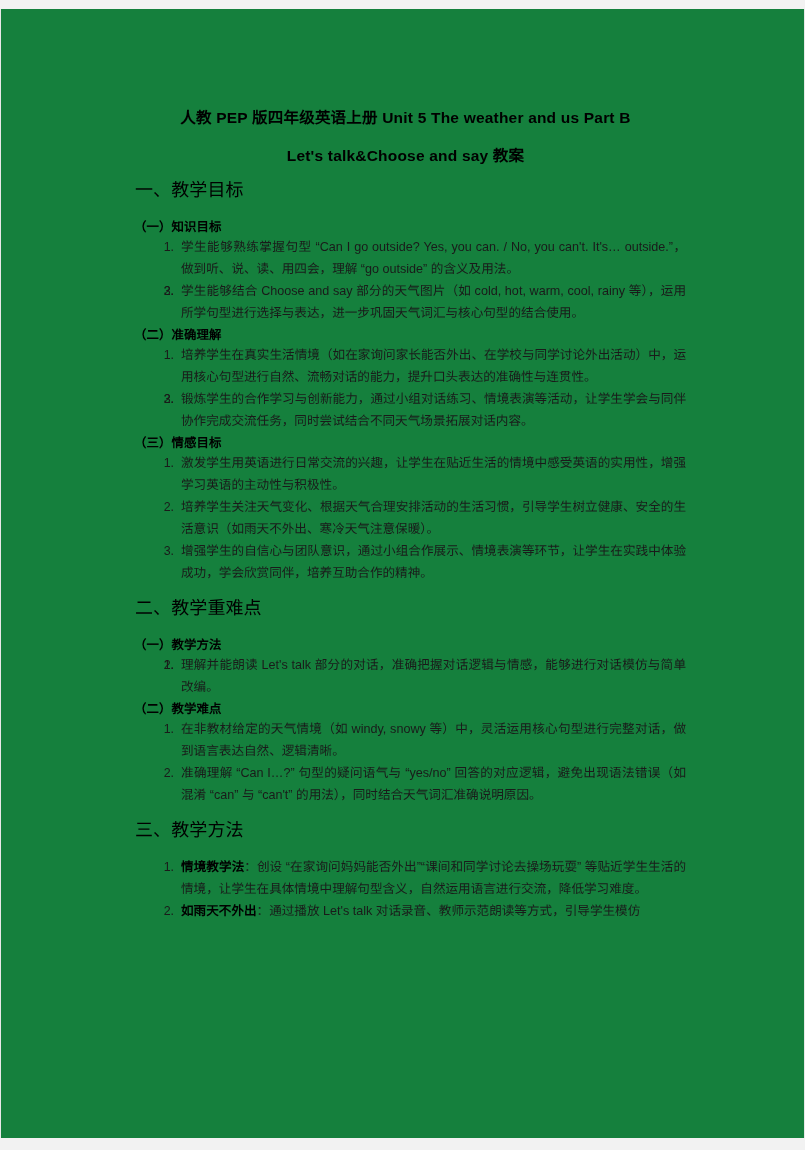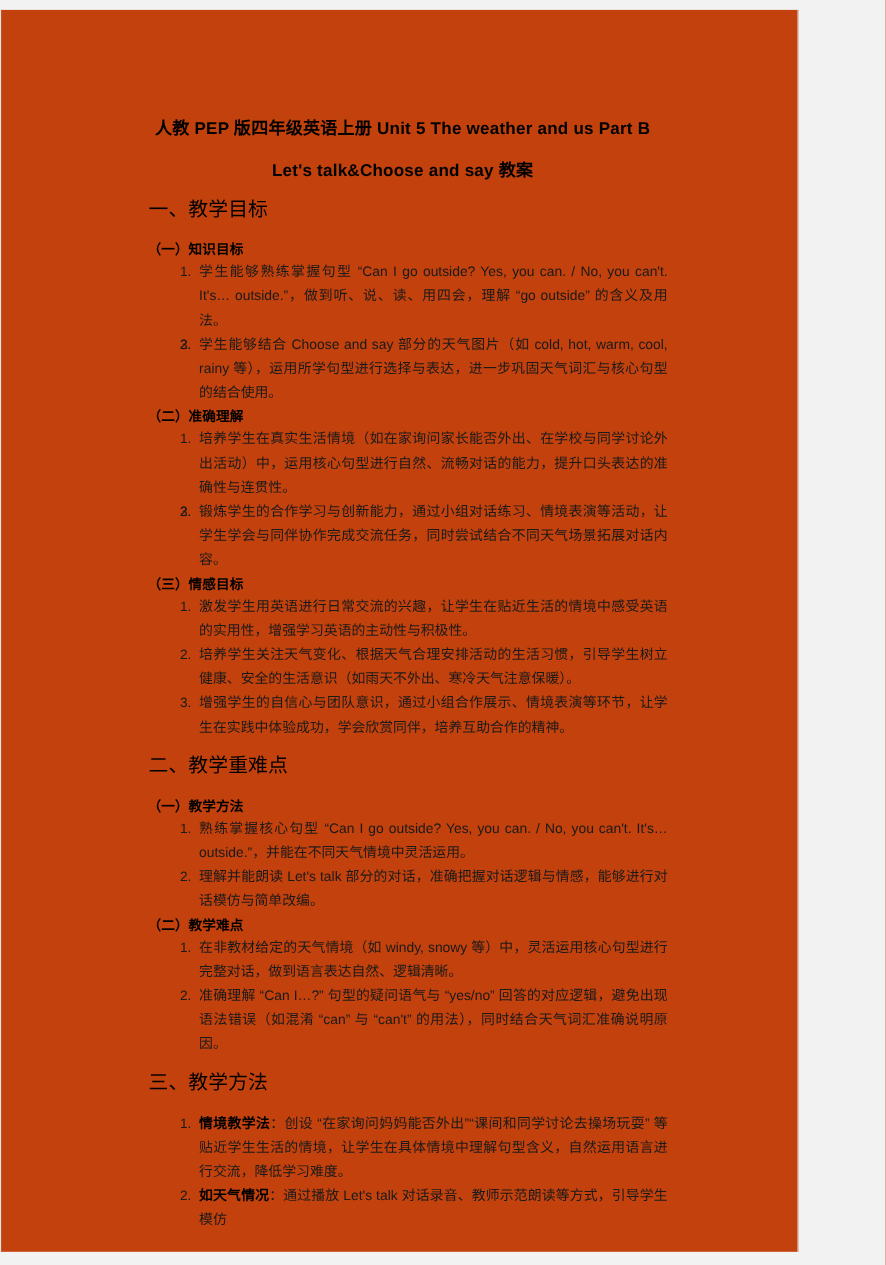--- a/index.html
+++ b/index.html
@@ -16,23 +16,23 @@
   }
   .page-viewport {
     width: 805px;
     height: 1150px;
     background: #f2f2f2;
     box-sizing: border-box;
     padding-top: 9px;
     padding-bottom: 12px;
   }
   .page-sheet {
-    width: 726px;
+    width: 805px;
     height: 1129px;
-    background: #c2410c;
+    background: #15803d;
     box-sizing: border-box;
     border-left: 1px solid #e8e8e8;
     border-right: 1px solid #e8e8e8;
     padding: 0;
     position: relative;
     overflow: hidden;
   }
   .doc-body {
     padding-left: 122px;
     padding-right: 118px;
@@ -138,30 +138,30 @@
           </ol>
           <div class="subsection-heading">（三）情感目标</div>
           <ol class="item-list">
             <li><span class="item-marker">1.</span><span class="item-text">激发学生用英语进行日常交流的兴趣，让学生在贴近生活的情境中感受英语的实用性，增强学习英语的主动性与积极性。</span></li>
             <li><span class="item-marker">2.</span><span class="item-text">培养学生关注天气变化、根据天气合理安排活动的生活习惯，引导学生树立健康、安全的生活意识（如雨天不外出、寒冷天气注意保暖）。</span></li>
             <li><span class="item-marker">3.</span><span class="item-text">增强学生的自信心与团队意识，通过小组合作展示、情境表演等环节，让学生在实践中体验成功，学会欣赏同伴，培养互助合作的精神。</span></li>
           </ol>
           <div class="section-heading">二、教学重难点</div>
           <div class="subsection-heading">（一）教学方法</div>
           <ol class="item-list">
-            <li><span class="item-marker">1.</span><span class="item-text">熟练掌握核心句型 “Can I go outside? Yes, you can. / No, you can't. It's… outside.”，并能在不同天气情境中灵活运用。</span></li>
+            <li><span class="item-marker">1.</span></li>
             <li><span class="item-marker">2.</span><span class="item-text">理解并能朗读 Let's talk 部分的对话，准确把握对话逻辑与情感，能够进行对话模仿与简单改编。</span></li>
           </ol>
           <div class="subsection-heading">（二）教学难点</div>
           <ol class="item-list">
             <li><span class="item-marker">1.</span><span class="item-text">在非教材给定的天气情境（如 windy, snowy 等）中，灵活运用核心句型进行完整对话，做到语言表达自然、逻辑清晰。</span></li>
             <li><span class="item-marker">2.</span><span class="item-text">准确理解 “Can I…?” 句型的疑问语气与 “yes/no” 回答的对应逻辑，避免出现语法错误（如混淆 “can” 与 “can't” 的用法），同时结合天气词汇准确说明原因。</span></li>
           </ol>
           <div class="section-heading">三、教学方法</div>
           <ol class="item-list">
             <li><span class="item-marker">1.</span><b class="lead-term">情境教学法</b><span class="item-text">：创设 “在家询问妈妈能否外出”“课间和同学讨论去操场玩耍” 等贴近学生生活的情境，让学生在具体情境中理解句型含义，自然运用语言进行交流，降低学习难度。</span></li>
-            <li><span class="item-marker">2.</span><b class="lead-term">如天气情况</b><span class="item-text">：通过播放 Let's talk 对话录音、教师示范朗读等方式，引导学生模仿</span></li>
+            <li><span class="item-marker">2.</span><b class="lead-term">如雨天不外出</b><span class="item-text">：通过播放 Let's talk 对话录音、教师示范朗读等方式，引导学生模仿</span></li>
           </ol>
         </div>
 
     </div>
   </div>
 </div>
 
 </body></html>

